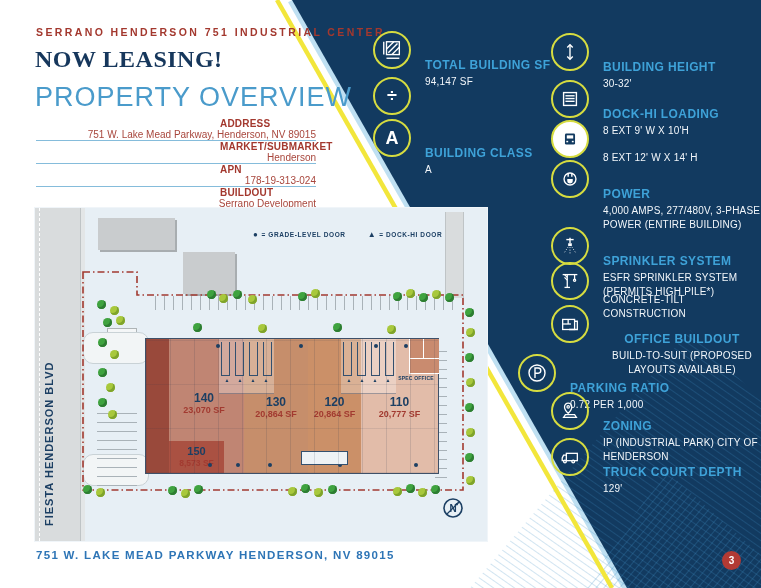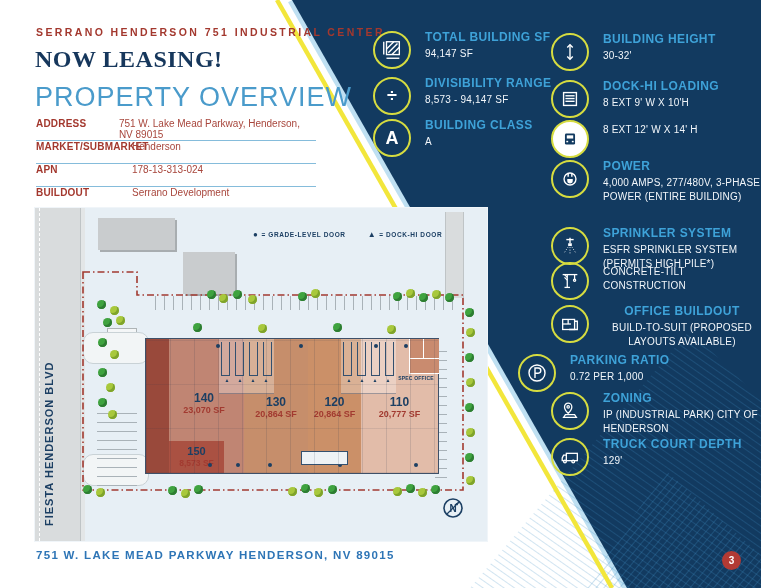--- a/index.html
+++ b/index.html
@@ -9,29 +9,29 @@
   #bg-svg{position:absolute;left:0;top:0;z-index:0;}
   
   .eyebrow{position:absolute;left:36px;top:26px;font-size:10.5px;font-weight:bold;
            letter-spacing:2.4px;color:#a3382e;z-index:1;}
   .headline{position:absolute;left:35px;top:46px;font-family:"Liberation Serif","DejaVu Serif",serif;
             font-size:24px;font-weight:bold;color:#16375c;letter-spacing:.5px;z-index:1;}
   .section-title{position:absolute;left:35px;top:82px;font-size:27px;font-weight:normal;
                  color:#4a9bcb;letter-spacing:1px;z-index:1;}
   
   .ptable{position:absolute;left:36px;top:118px;width:280px;z-index:1;}
-  .prow{display:flex;align-items:flex-start;height:22px;border-bottom:1.5px solid #85bcdb;}
+  .prow{display:flex;align-items:flex-end;height:22px;border-bottom:1.5px solid #85bcdb;flex-direction:column;}
   .plabel{width:96px;font-size:10px;font-weight:bold;color:#a3382e;letter-spacing:.2px;}
   .pvalue{font-size:10px;color:#a8463c;}
   
   .spec{position:absolute;display:flex;align-items:flex-start;z-index:1;}
   .ring{width:34px;height:34px;border:2px solid #d6dc40;border-radius:50%;
         display:flex;align-items:center;justify-content:center;flex:none;color:#fff;}
   .ring.filled{background:#fff;}
-  .spec-txt{margin-left:14px;max-width:168px;}
+  .spec-txt{margin-left:14px;max-width:168px;margin-top:28px;}
   .spec-label{font-size:12px;font-weight:bold;color:#3ea2d8;letter-spacing:.4px;line-height:1.1;}
   .spec-value{font-size:10px;color:#f2f6fa;margin-top:3px;line-height:1.35;letter-spacing:.2px;}
   .glyph-txt{font-size:18px;font-weight:bold;color:#fff;line-height:1;}
   
   #card{position:absolute;left:35px;top:208px;width:452px;height:333px;background:#e7eff5;
         outline:1px solid #f0f5f9;z-index:2;}
   .road-left{position:absolute;left:0;top:0;width:50px;height:333px;background:#d9dcdd;}
   .lane{position:absolute;left:4px;top:0;width:0;height:333px;border-left:1px dashed #ffffff;}
   .curb{position:absolute;left:45px;top:0;width:4px;height:333px;background:#e3e6e7;border-left:1px solid #bfc4c6;}
   .street-label{position:absolute;left:8px;top:148px;height:170px;writing-mode:vertical-rl;
@@ -116,21 +116,21 @@
   <div class="prow">
     <span class="plabel">ADDRESS</span>
     <span class="pvalue">751 W. Lake Mead Parkway, Henderson, NV 89015</span>
   </div>
   <div class="prow">
     <span class="plabel">MARKET/SUBMARKET</span>
     <span class="pvalue">Henderson</span>
   </div>
   <div class="prow">
     <span class="plabel">APN</span>
-    <span class="pvalue">178-13-313-024</span>
+    <span class="pvalue">178-19-313-024</span>
   </div>
   <div class="prow">
     <span class="plabel">BUILDOUT</span>
     <span class="pvalue">Serrano Development</span>
   </div>
 </div>
 
 <div class="spec" style="left:373px;top:31px;">
   <span class="ring">
     <svg width="22" height="22" viewBox="0 0 24 24" fill="none" stroke="#fff" stroke-width="1.5">
@@ -144,24 +144,20 @@
   </span>
   <span class="spec-txt">
     <div class="spec-label">TOTAL BUILDING SF</div>
     <div class="spec-value">94,147 SF</div>
   </span>
 </div>
 <div class="spec" style="left:373px;top:77px;">
   <span class="ring">
       <span class="glyph-txt">÷</span>
     </span>
-  <span class="spec-txt">
-    <div class="spec-label">DIVISIBILITY RANGE</div>
-    <div class="spec-value">8,573 - 94,147 SF</div>
-  </span>
 </div>
 <div class="spec" style="left:373px;top:119px;">
   <span class="ring">
       <span class="glyph-txt">A</span>
     </span>
   <span class="spec-txt">
     <div class="spec-label">BUILDING CLASS</div>
     <div class="spec-value">A</div>
   </span>
 </div>

